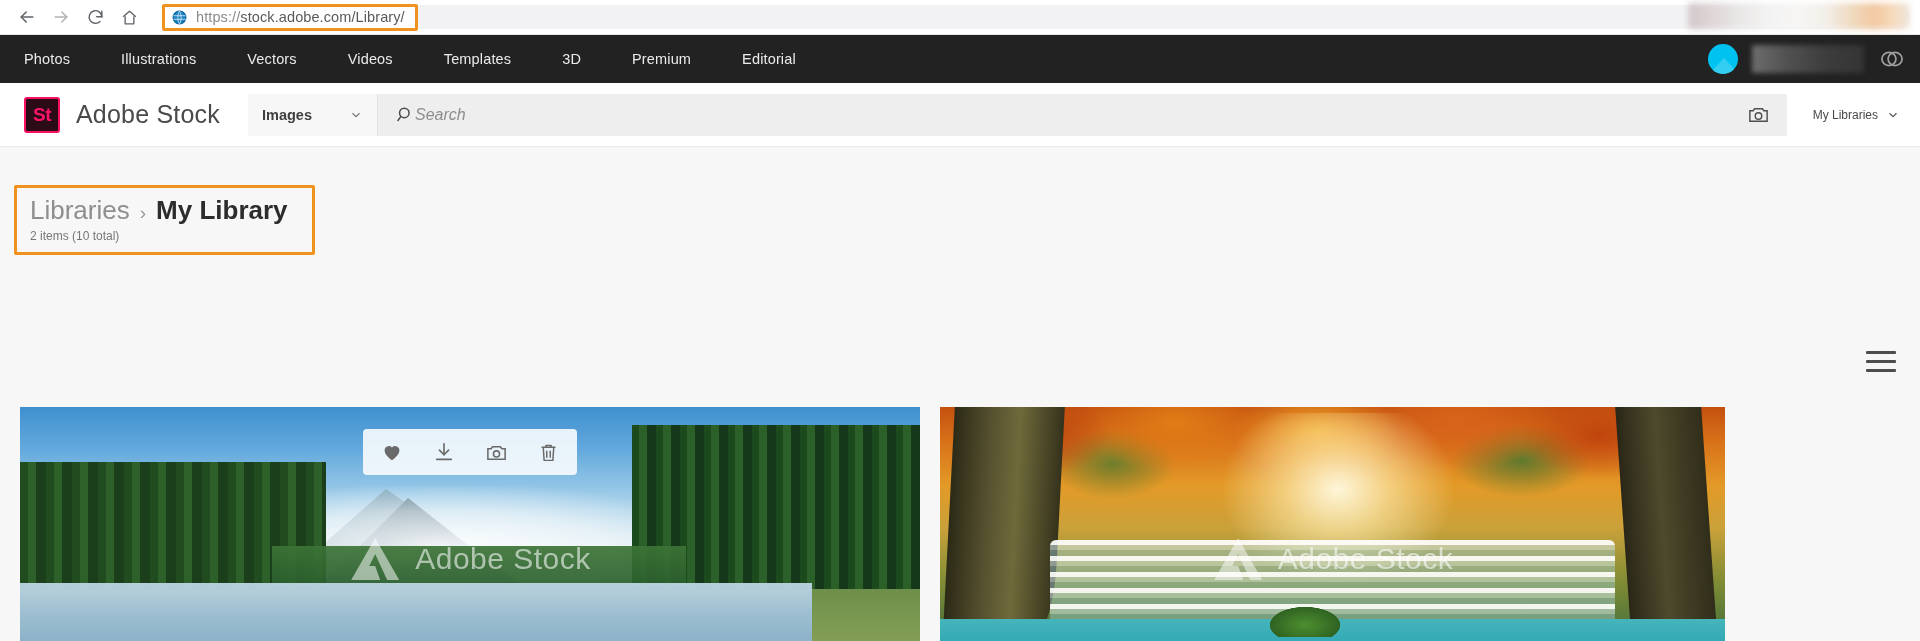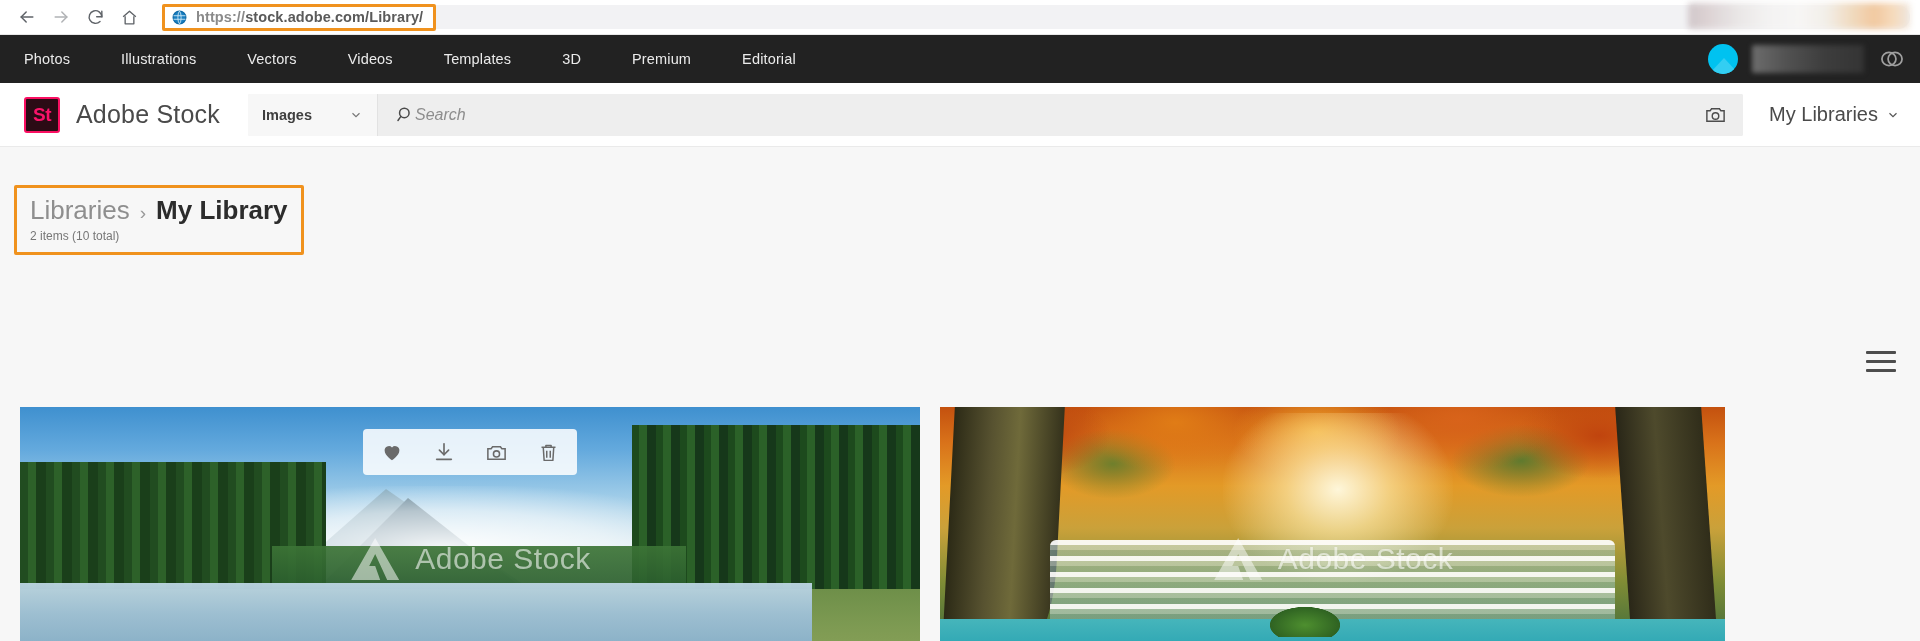--- a/index.html
+++ b/index.html
@@ -27,21 +27,20 @@
     flex: 0 0 auto;
   }
   .nav-btn svg { display: block; }
   .omnibox-wrap {
     margin-left: 16px;
     flex: 1 1 auto;
     display: flex;
     align-items: center;
     height: 28px;
     position: relative;
-    font-weight: bold;
   }
   .omnibox {
     display: flex;
     align-items: center;
     height: 27px;
     border: 3px solid #f0921e;
     border-radius: 2px;
     padding: 0 10px 0 6px;
     background: #fff;
     position: relative;
@@ -213,37 +212,37 @@
     display: flex; align-items: center; justify-content: center;
     flex: 0 0 auto;
     background: #eeeeee;
   }
   .my-libraries {
     display: flex;
     align-items: center;
     gap: 8px;
     margin-left: 26px;
     color: #4a4a4a;
-    font-size: 20px;
+    font-size: 12px;
     white-space: nowrap;
     flex: 0 0 auto;
   }
 
   
   .lib-body {
     background: #f7f7f7;
     position: relative;
     height: 496px;
   }
   .crumb-box {
     position: absolute;
     left: 14px; top: 38px;
     border: 3px solid #f0921e;
     border-radius: 2px;
-    padding: 7px 13px 9px 13px;
+    padding: 7px 24px 9px 13px;
     background: transparent;
   }
   .crumb-line {
     display: flex;
     align-items: baseline;
     gap: 10px;
     white-space: nowrap;
   }
   .crumb-root { font-size: 26px; color: #8e8e8e; font-weight: 400; }
   .crumb-sep  { font-size: 19px; color: #9a9a9a; }

